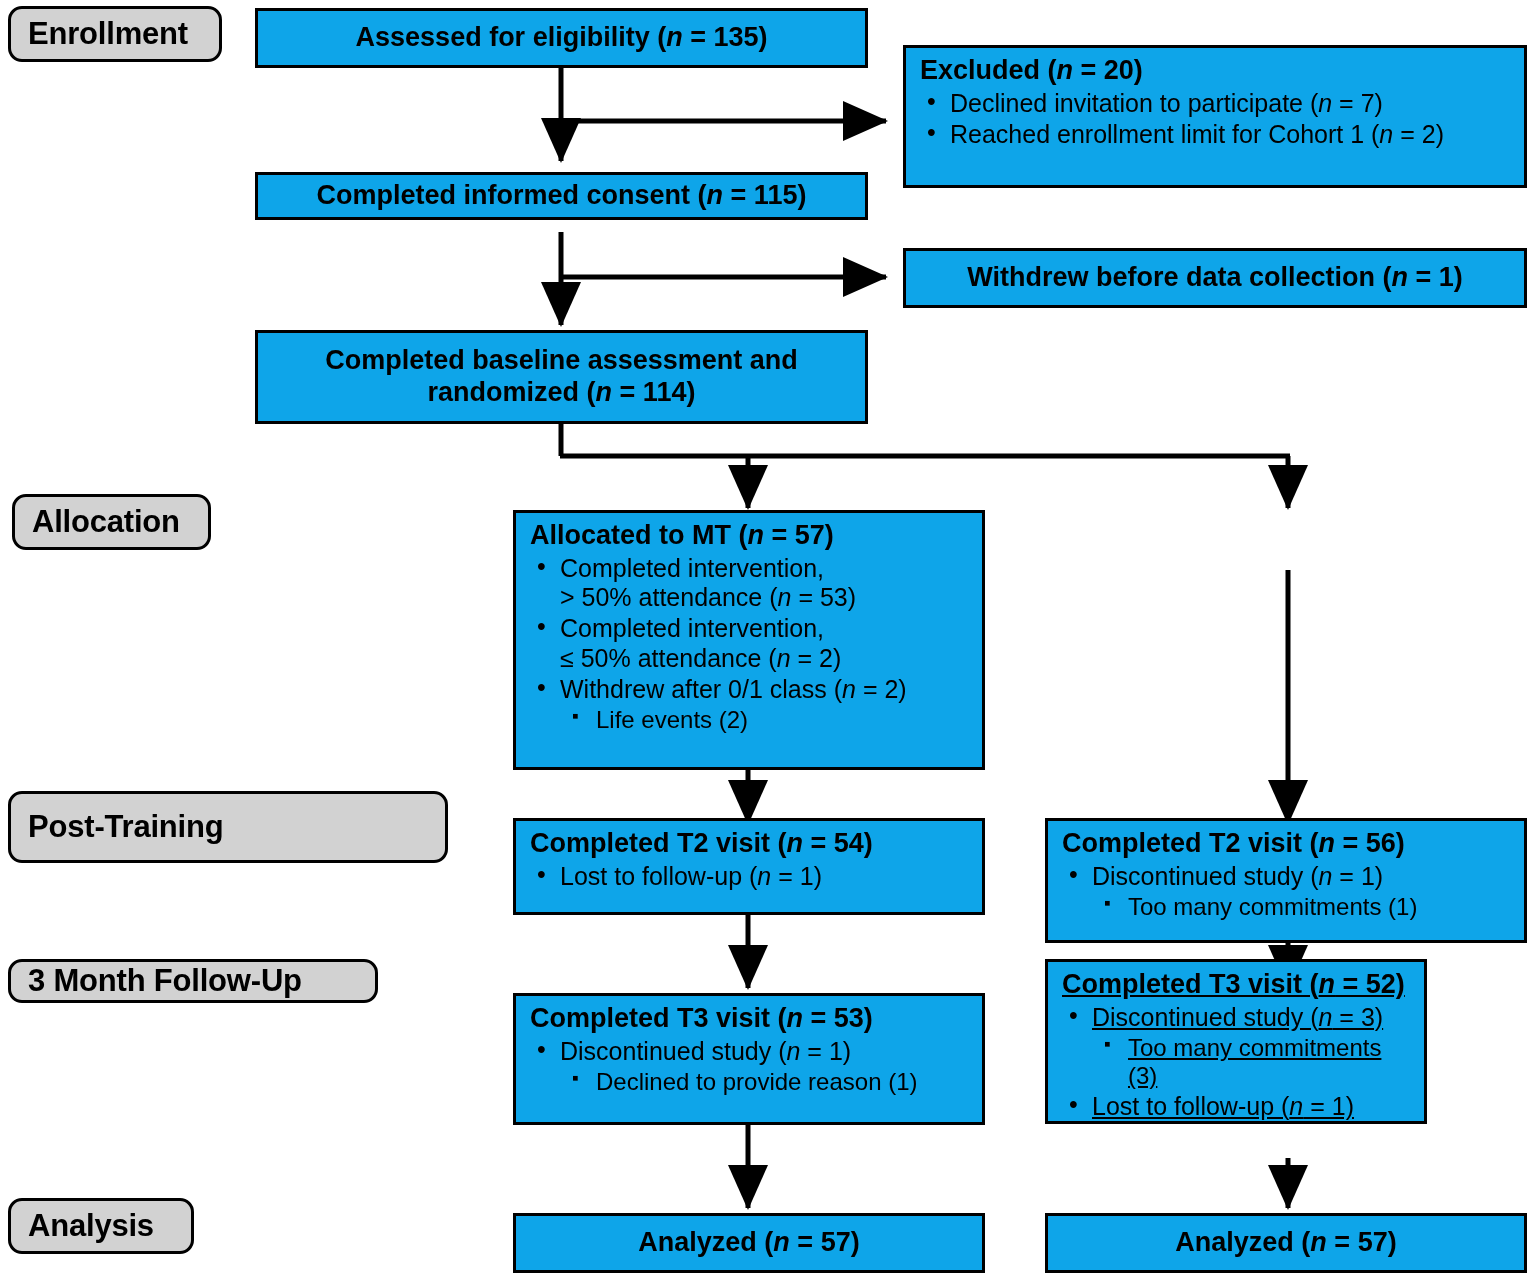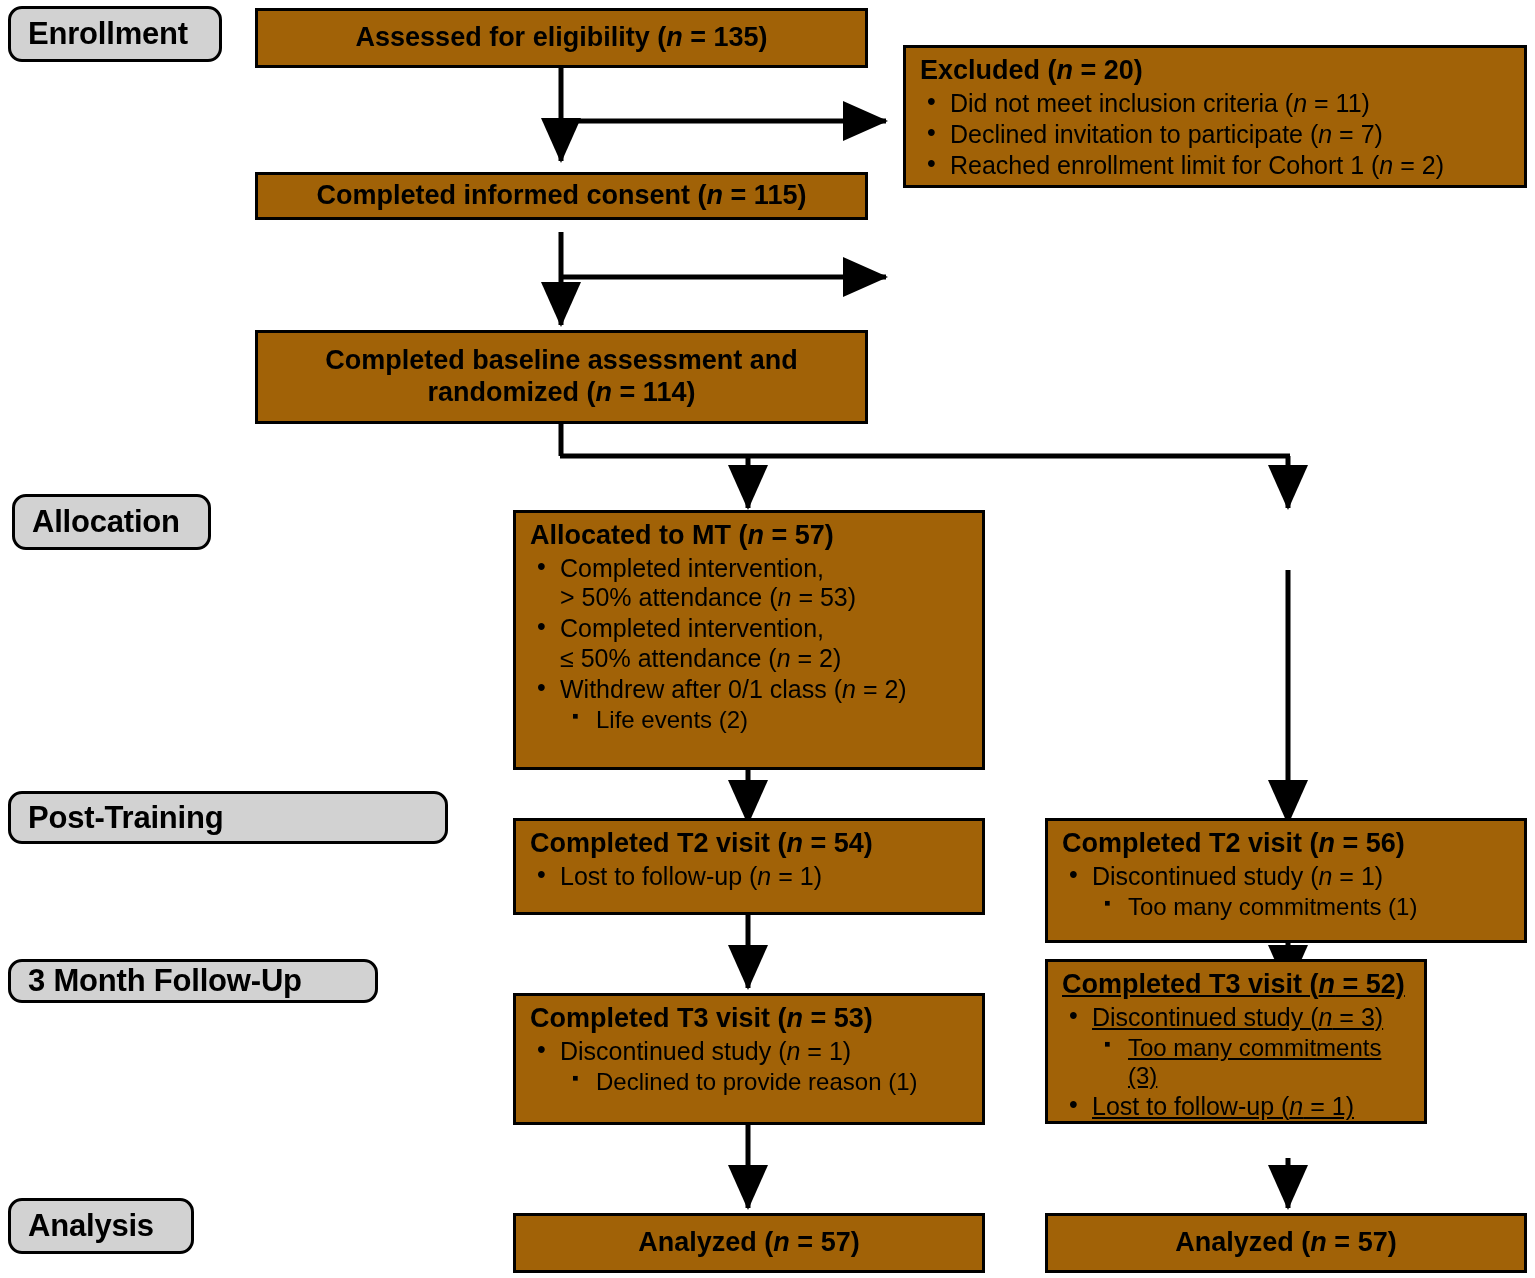--- a/index.html
+++ b/index.html
@@ -26,21 +26,21 @@
     box-sizing: border-box;
     display: flex;
     align-items: center;
     font-weight: bold;
     font-size: 31px;
     letter-spacing: -0.2px;
     padding-left: 17px;
   }
   .node {
     position: absolute;
-    background: #a16207;
+    background: #0ea5e9;
     border: 3px solid #000000;
     box-sizing: border-box;
     padding: 7px 12px 7px 14px;
   }
   .node.center {
     display: flex;
     align-items: center;
     justify-content: center;
     text-align: center;
     padding: 4px 10px;
@@ -133,49 +133,51 @@
   </svg>
 
   <div class="stage-pill" style="left:8px; top:6px; width:214px; height:56px;">
     <span>Enrollment</span>
   </div>
 
   <div class="stage-pill" style="left:12px; top:494px; width:199px; height:56px;">
     <span>Allocation</span>
   </div>
 
-  <div class="stage-pill" style="left:8px; top:791px; width:440px; height:53px;">
+  <div class="stage-pill" style="left:8px; top:791px; width:440px; height:72px;">
     <span>Post-Training</span>
   </div>
 
   <div class="stage-pill" style="left:8px; top:959px; width:370px; height:44px;">
     <span>3 Month Follow-Up</span>
   </div>
 
   <div class="stage-pill" style="left:8px; top:1198px; width:186px; height:56px;">
     <span>Analysis</span>
   </div>
 
   <div class="node center" style="left:255px; top:8px; width:613px; height:60px;">
     <div class="node-title">Assessed for eligibility (<i class="ital">n</i> = 135)</div>
   </div>
 
   <div class="node" style="left:903px; top:45px; width:624px; height:143px;">
     <div class="node-title">Excluded (<i class="ital">n</i> = 20)</div>
     <ul class="bullets">
-      <li>Did not meet inclusion criteria (<i class="ital">n</i> = 11)</li>
       <li>Declined invitation to participate (<i class="ital">n</i> = 7)</li>
       <li>Reached enrollment limit for Cohort 1 (<i class="ital">n</i> = 2)</li>
     </ul>
   </div>
 
   <div class="node center" style="left:255px; top:172px; width:613px; height:48px;">
     <div class="node-title">Completed informed consent (<i class="ital">n</i> = 115)</div>
   </div>
 
+  <div class="node center" style="left:903px; top:248px; width:624px; height:60px;">
+    <div class="node-title">Withdrew before data collection (<i class="ital">n</i> = 1)</div>
+  </div>
 
   <div class="node center" style="left:255px; top:330px; width:613px; height:94px;">
     <div class="node-title">Completed baseline assessment and randomized (<i class="ital">n</i> = 114)</div>
   </div>
 
   <div class="node" style="left:513px; top:510px; width:472px; height:260px;">
     <div class="node-title">Allocated to MT (<i class="ital">n</i> = 57)</div>
     <ul class="bullets">
       <li>Completed intervention,
 &gt; 50% attendance (<i class="ital">n</i> = 53)</li>

